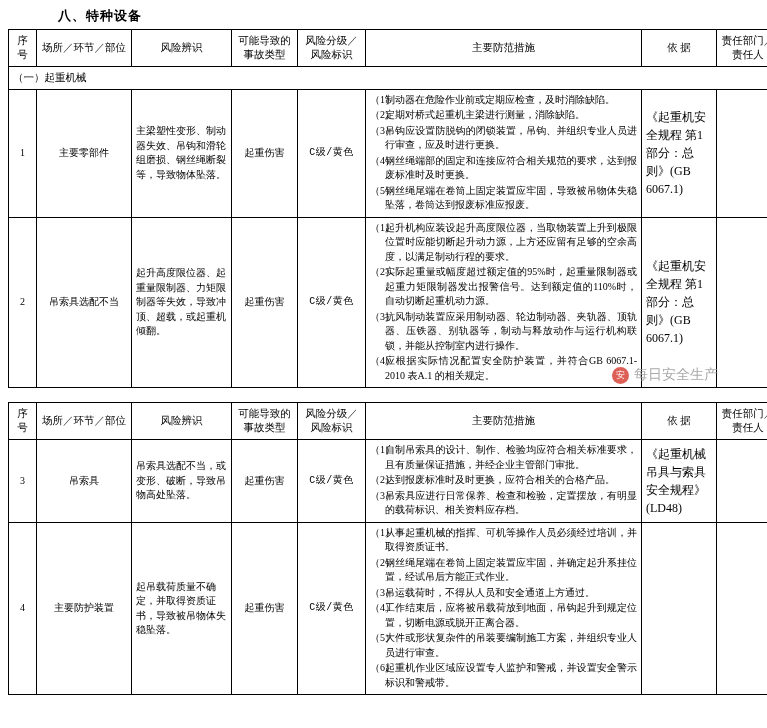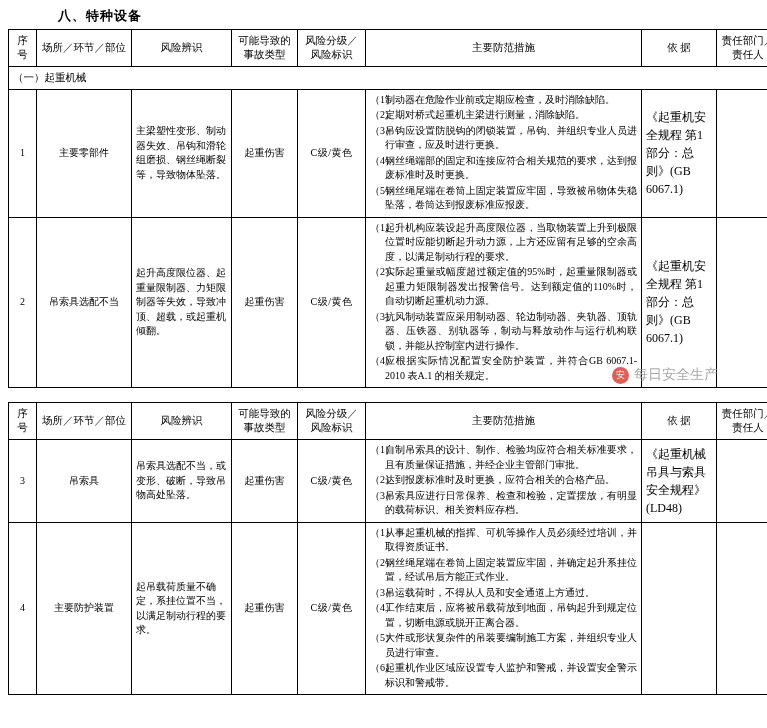--- a/index.html
+++ b/index.html
@@ -65,21 +65,21 @@
     position: relative;
     margin-bottom: 1px;
     text-align: justify;
   }
   .meas-item .num {
     position: absolute;
     left: 0;
     top: 0;
   }
   .cellwrap { text-align: left; font-family: Liberation Serif, serif; }
-  .grade-txt { letter-spacing: 0.5px; }
+  .grade-txt { letter-spacing: 0.5px; font-family: Liberation Mono, monospace; }
   .spacer { height: 14px; background: #fff; }
 
   
   .wm {
     position: absolute;
     display: flex;
     align-items: center;
     gap: 5px;
     opacity: 0.85;
     pointer-events: none;
@@ -251,21 +251,21 @@
           <span class="meas-item"><span class="num">（2）</span><span>达到报废标准时及时更换，应符合相关的合格产品。</span></span>
           <span class="meas-item"><span class="num">（3）</span><span>吊索具应进行日常保养、检查和检验，定置摆放，有明显的载荷标识、相关资料应存档。</span></span>
         </td>
         <td class="basis">《起重机械吊具与索具安全规程》(LD48)</td>
         <td class="ctr"></td>
       </tr>
 
       <tr>
         <td class="ctr">4</td>
         <td class="ctr">主要防护装置</td>
-        <td class="cellwrap">起吊载荷质量不确定，系挂位置不当，以满足制动行程的要求。</td>
+        <td class="cellwrap">起吊载荷质量不确定，并取得资质证书，导致被吊物体失稳坠落。</td>
         <td class="ctr">起重伤害</td>
         <td class="ctr grade-txt">C级/黄色</td>
         <td class="meas">
           <span class="meas-item"><span class="num">（1）</span><span>从事起重机械的指挥、可机等操作人员必须经过培训，并取得资质证书。</span></span>
           <span class="meas-item"><span class="num">（2）</span><span>钢丝绳尾端在卷筒上固定装置应牢固，并确定起升系挂位置，经试吊后方能正式作业。</span></span>
           <span class="meas-item"><span class="num">（3）</span><span>吊运载荷时，不得从人员和安全通道上方通过。</span></span>
           <span class="meas-item"><span class="num">（4）</span><span>工作结束后，应将被吊载荷放到地面，吊钩起升到规定位置，切断电源或脱开正离合器。</span></span>
           <span class="meas-item"><span class="num">（5）</span><span>大件或形状复杂件的吊装要编制施工方案，并组织专业人员进行审查。</span></span>
           <span class="meas-item"><span class="num">（6）</span><span>起重机作业区域应设置专人监护和警戒，并设置安全警示标识和警戒带。</span></span>
         </td>

